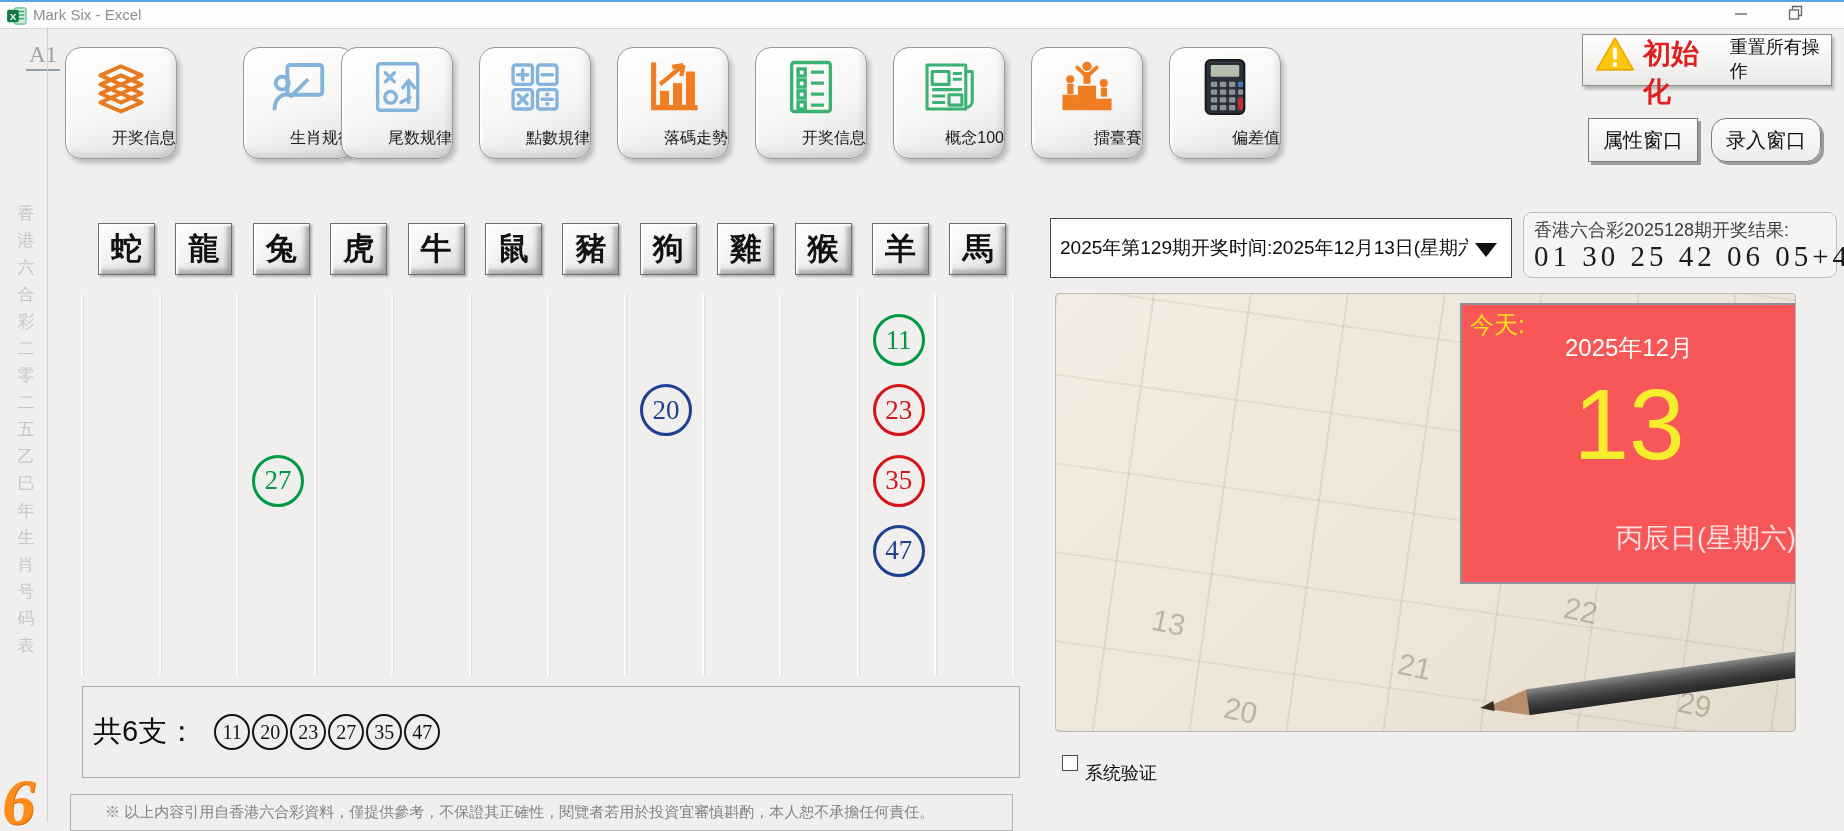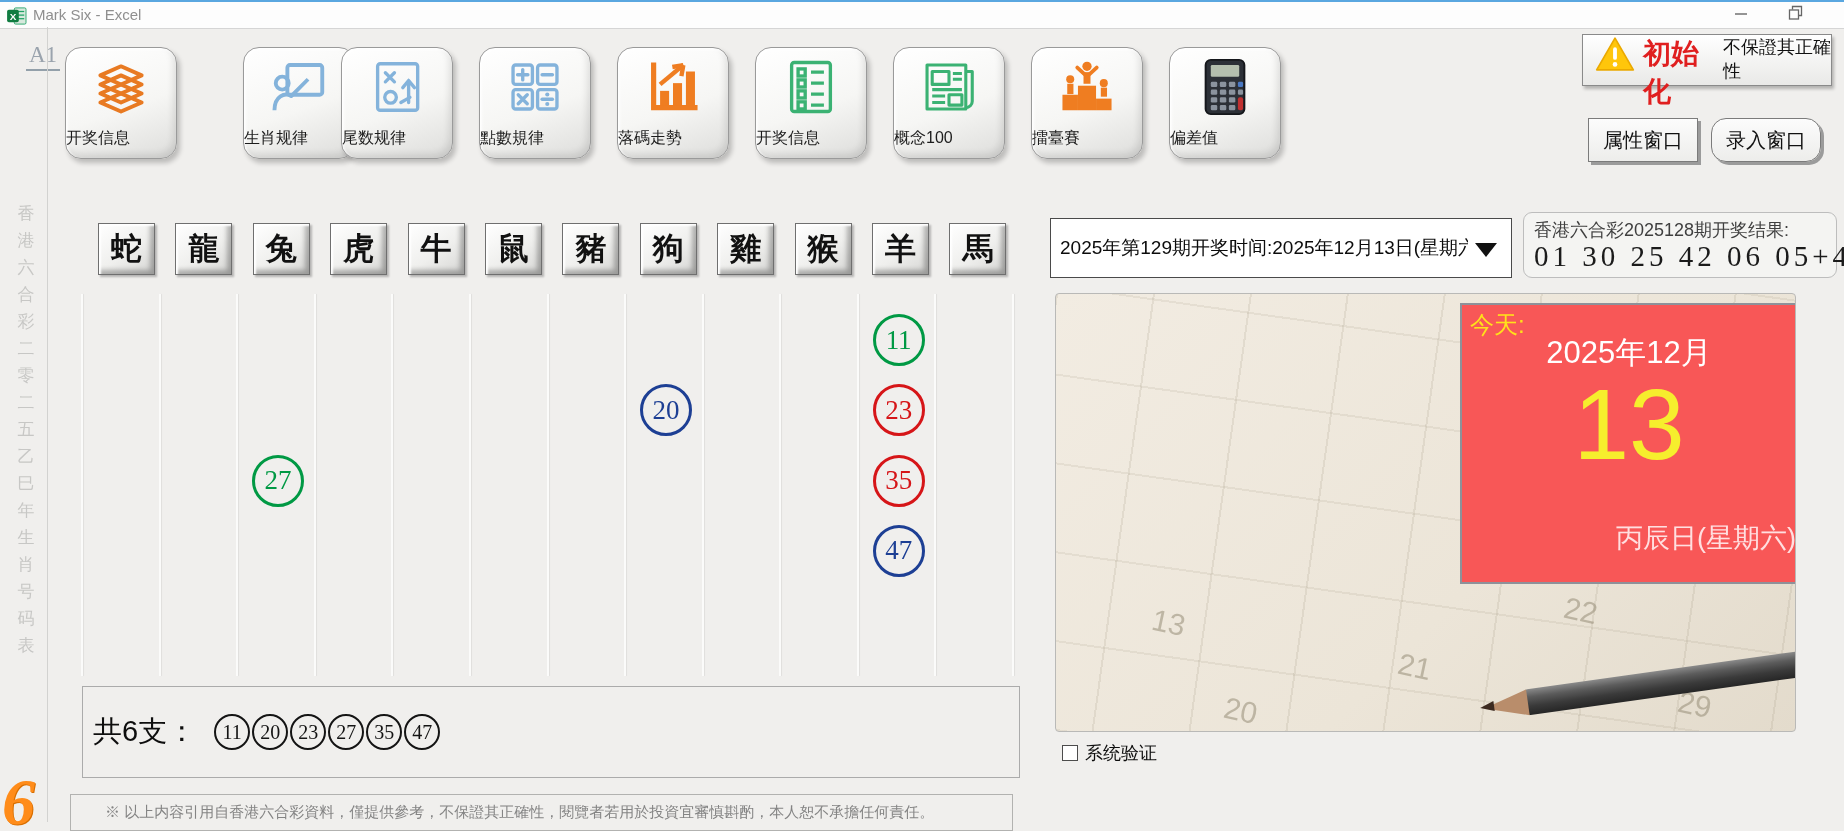--- a/index.html
+++ b/index.html
@@ -10,21 +10,21 @@
             border-top:2px solid #5aa7e0;border-bottom:1px solid #d5d5d5;}
   .app-icon{position:absolute;left:7px;top:5px;width:20px;height:18px;}
   .title-text{position:absolute;left:33px;top:4px;font-size:15px;color:#8f8f8f;}
   .win-btn{position:absolute;top:3px;width:30px;height:20px;color:#666;text-align:center;}
   
   .cell-ref{position:absolute;left:26px;top:42px;font-family:"Liberation Serif",serif;
             font-size:23px;color:#9aa3ad;border-bottom:2px solid #93a0aa;padding:0 3px 1px 3px;}
   .tool-btn{position:absolute;top:47px;width:110px;height:110px;border:1px solid #9a9a9a;border-radius:16px;
             background:linear-gradient(160deg,#ffffff 0%,#f6f6f4 55%,#dddddb 100%);
             box-shadow:3px 4px 5px rgba(0,0,0,0.22), inset 2px 2px 3px #fff, inset -3px -4px 7px rgba(0,0,0,0.10);
-            display:flex;flex-direction:column;align-items:flex-start;justify-content:flex-end;cursor:pointer;}
+            display:flex;flex-direction:column;align-items:flex-end;justify-content:flex-end;cursor:pointer;}
   .tool-btn .ticon{position:absolute;top:8px;left:50%;transform:translateX(-50%);width:62px;height:62px;}
   .tool-btn .tlabel{margin-bottom:9px;font-size:16px;color:#1c1c1c;}
   
   .init-btn{position:absolute;left:1582px;top:34px;width:248px;height:50px;border:1px solid #8a8a8a;
             background:linear-gradient(180deg,#ffffff,#e9e9e7);box-shadow:2px 3px 3px rgba(0,0,0,0.25);
             display:flex;cursor:pointer;}
   .init-btn .wicon{width:40px;height:38px;margin-left:12px;}
   .init-label{font-size:28px;font-weight:bold;color:#e01f1f;font-family:"Liberation Serif",serif;margin-left:8px;}
   .init-desc{font-size:18px;color:#111;margin-left:8px;}
   .small-win-btn{position:absolute;top:118px;width:108px;height:42px;border:1px solid #7b7b7b;
@@ -68,33 +68,33 @@
   .calendar{position:absolute;left:1055px;top:293px;width:739px;height:437px;border:1px solid #b9b9b7;
             border-radius:4px;background:
               repeating-linear-gradient(98deg, rgba(160,150,128,0.18) 0 2px, transparent 2px 96px),
               repeating-linear-gradient(8deg, rgba(160,150,128,0.15) 0 2px, transparent 2px 88px),
               linear-gradient(135deg,#f2ece2 0%,#ece5d8 60%,#e3dbcc 100%);
             overflow:hidden;}
   .faint-num{position:absolute;font-size:30px;color:rgba(150,140,118,0.55);transform:rotate(12deg);}
   .today-box{position:absolute;left:404px;top:9px;width:334px;height:277px;background:#f85757;
              border:2px solid #8e9199;}
   .today-label{position:absolute;left:8px;top:4px;font-size:24px;color:#ffe11a;}
-  .today-month{position:absolute;left:0;top:27px;width:100%;text-align:center;font-size:31px;color:#ffffff;}
+  .today-month{position:absolute;left:0;top:27px;width:100%;text-align:center;font-size:24px;color:#ffffff;}
   .today-day{position:absolute;left:0;top:62px;width:100%;text-align:center;font-size:100px;color:#f6ee2d;}
   .today-detail{position:absolute;left:0;top:215px;width:100%;text-align:right;font-size:27px;color:#ffdfe0;}
   .pencil{position:absolute;right:-14px;bottom:26px;width:330px;height:34px;transform:rotate(-8deg);}
   .pencil .pbody{position:absolute;left:46px;top:2px;width:290px;height:26px;border-radius:3px;
              background:linear-gradient(180deg,#8a8a8a 0%,#5c5c5c 30%,#3a3a3a 65%,#262626 100%);}
   .pencil .pwood{position:absolute;left:4px;top:2px;width:0;height:0;
              border-top:13px solid transparent;border-bottom:13px solid transparent;border-right:44px solid #b98d6b;}
   .pencil .ptip{position:absolute;left:0px;top:9px;width:0;height:0;
              border-top:5px solid transparent;border-bottom:5px solid transparent;border-right:14px solid #3c2a20;}
   .sys-check{position:absolute;left:1062px;top:741px;display:flex;align-items:center;cursor:pointer;}
   .sys-check .cbox{width:14px;height:14px;border:1px solid #4c4c4c;background:#fff;margin-right:7px;}
-  .sys-check .clabel{font-size:18px;color:#0d0d0d;}
+  .sys-check .clabel{font-size:18px;color:#0d0d0d;margin-top:20px;}
   
   .footer-box{position:absolute;left:70px;top:794px;width:941px;height:35px;border:1px solid #b2b2b0;
               display:flex;align-items:center;}
   .footer-text{margin-left:34px;font-size:15px;color:#848484;white-space:nowrap;}
   
   .wm{position:absolute;left:0;top:768px;width:302px;height:63px;}
   .wm-box{position:absolute;left:38px;top:11px;width:260px;height:50px;border-radius:7px;
           background:rgba(44,141,214,0.85);box-shadow:0 1px 3px rgba(0,0,0,0.3);}
   .wm-cn{position:absolute;left:24px;top:8px;font-size:30px;font-weight:bold;font-style:italic;color:#fff;
          font-family:"Liberation Serif",serif;}
@@ -273,21 +273,21 @@
 
   <div class="init-btn">
     <span class="wicon">
       <svg viewBox="0 0 48 44" width="40" height="38">
         <path d="M24 3 L46 41 H2 Z" fill="#ffc60b" stroke="#eaa900" stroke-width="2" stroke-linejoin="round"></path>
         <rect x="21.7" y="14" width="4.6" height="15" rx="2.3" fill="#fff"></rect>
         <circle cx="24" cy="34.5" r="2.8" fill="#fff"></circle>
       </svg>
     </span>
     <span class="init-label">初始化</span>
-    <span class="init-desc">不保證其正確性</span>
+    <span class="init-desc">重置所有操作</span>
   </div>
 
   <div class="small-win-btn" style="left:1588px;">
     <span>属性窗口</span>
   </div>
   <div class="small-win-btn" style="left:1711px;border-radius:15px;">
     <span>录入窗口</span>
   </div>
 
   <div class="v-divider"></div>

